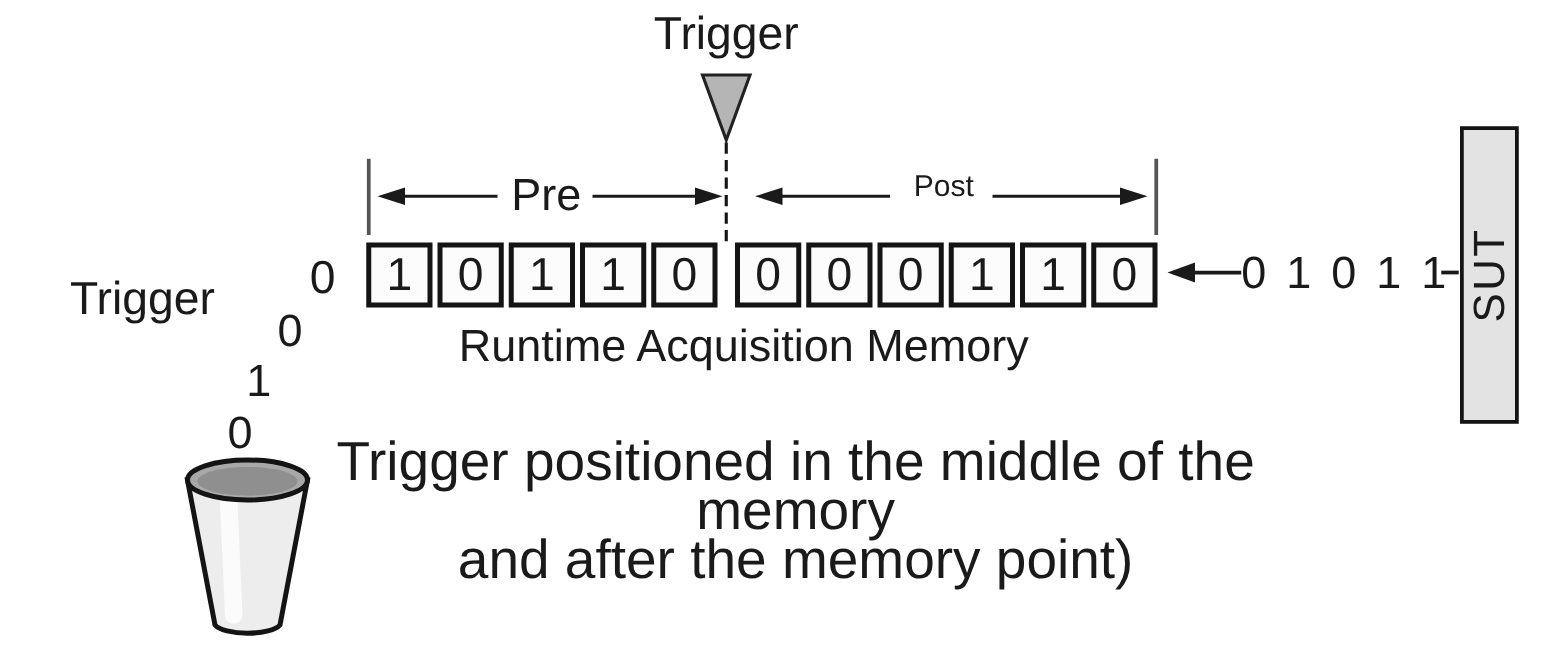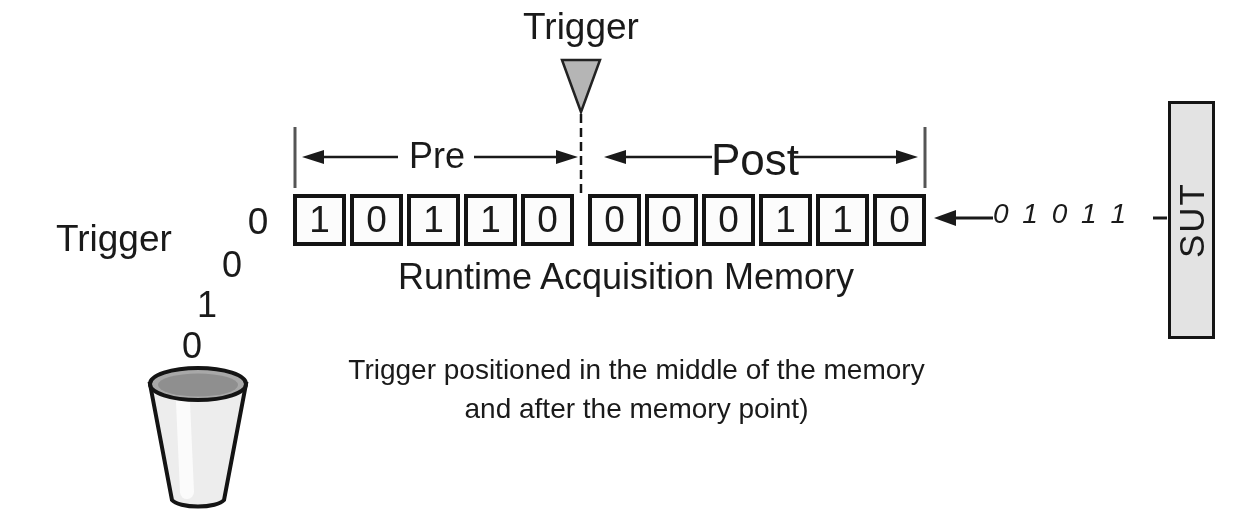--- a/index.html
+++ b/index.html
@@ -11,28 +11,28 @@
     font-family: "Liberation Sans", sans-serif;
     color: #1a1a1a;
     overflow: hidden;
     margin-left: 36px;
   }
   .abs { position: absolute; line-height: 1; }
   .ctr { text-align: center; }
 
   .trigger-label   { left: 460px; top: 8px;   width: 170px; font-size: 37px; }
   .pre-label       { left: 362px; top: 138px; width: 78px;  font-size: 36px; }
-  .post-label      { left: 674px; top: 138px; width: 90px;  font-size: 44px; }
+  .post-label      { left: 674px; top: 138px; width: 90px;  font-size: 24px; }
   .overflow-bit    { left: 205px; top: 203px; width: 34px;  font-size: 37px; }
   .discard-label   { left: 20px;  top: 220px; font-size: 37px; }
   .fall-bit-1      { left: 181px; top: 247px; width: 30px;  font-size: 36px; }
   .fall-bit-2      { left: 156px; top: 287px; width: 30px;  font-size: 36px; }
   .fall-bit-3      { left: 141px; top: 328px; width: 30px;  font-size: 36px; }
-  .runtime-label   { left: 272px; top: 259px; width: 636px; font-size: 36px; }
-  .incoming-bits   { left: 957px; top: 200px; font-size: 28px; letter-spacing: 3px; font-style: italic; }
+  .runtime-label   { left: 241px; top: 259px; width: 636px; font-size: 36px; }
+  .incoming-bits   { left: 957px; top: 200px; font-size: 36px; letter-spacing: 3px; }
 
   .cell-row {
     position: absolute;
     left: 257px; top: 194px;
     display: flex;
     gap: 4px;
   }
   .cell {
     box-sizing: border-box;
     width: 53px; height: 52px;
@@ -57,21 +57,21 @@
     font-size: 35px;
     letter-spacing: 2px;
     white-space: nowrap;
   }
 
   .caption {
     position: absolute;
     left: 178px; top: 350px;
     width: 845px;
     text-align: center;
-    font-size: 28px;
+    font-size: 44px;
     line-height: 39px;
   }
 
   .overlay-svg { position: absolute; left: 0; top: 0; pointer-events: none; }
   .bucket-svg  { position: absolute; left: 105px; top: 362px; pointer-events: none; }
 </style>
 </head>
 <body>
 
 <div class="canvas">

